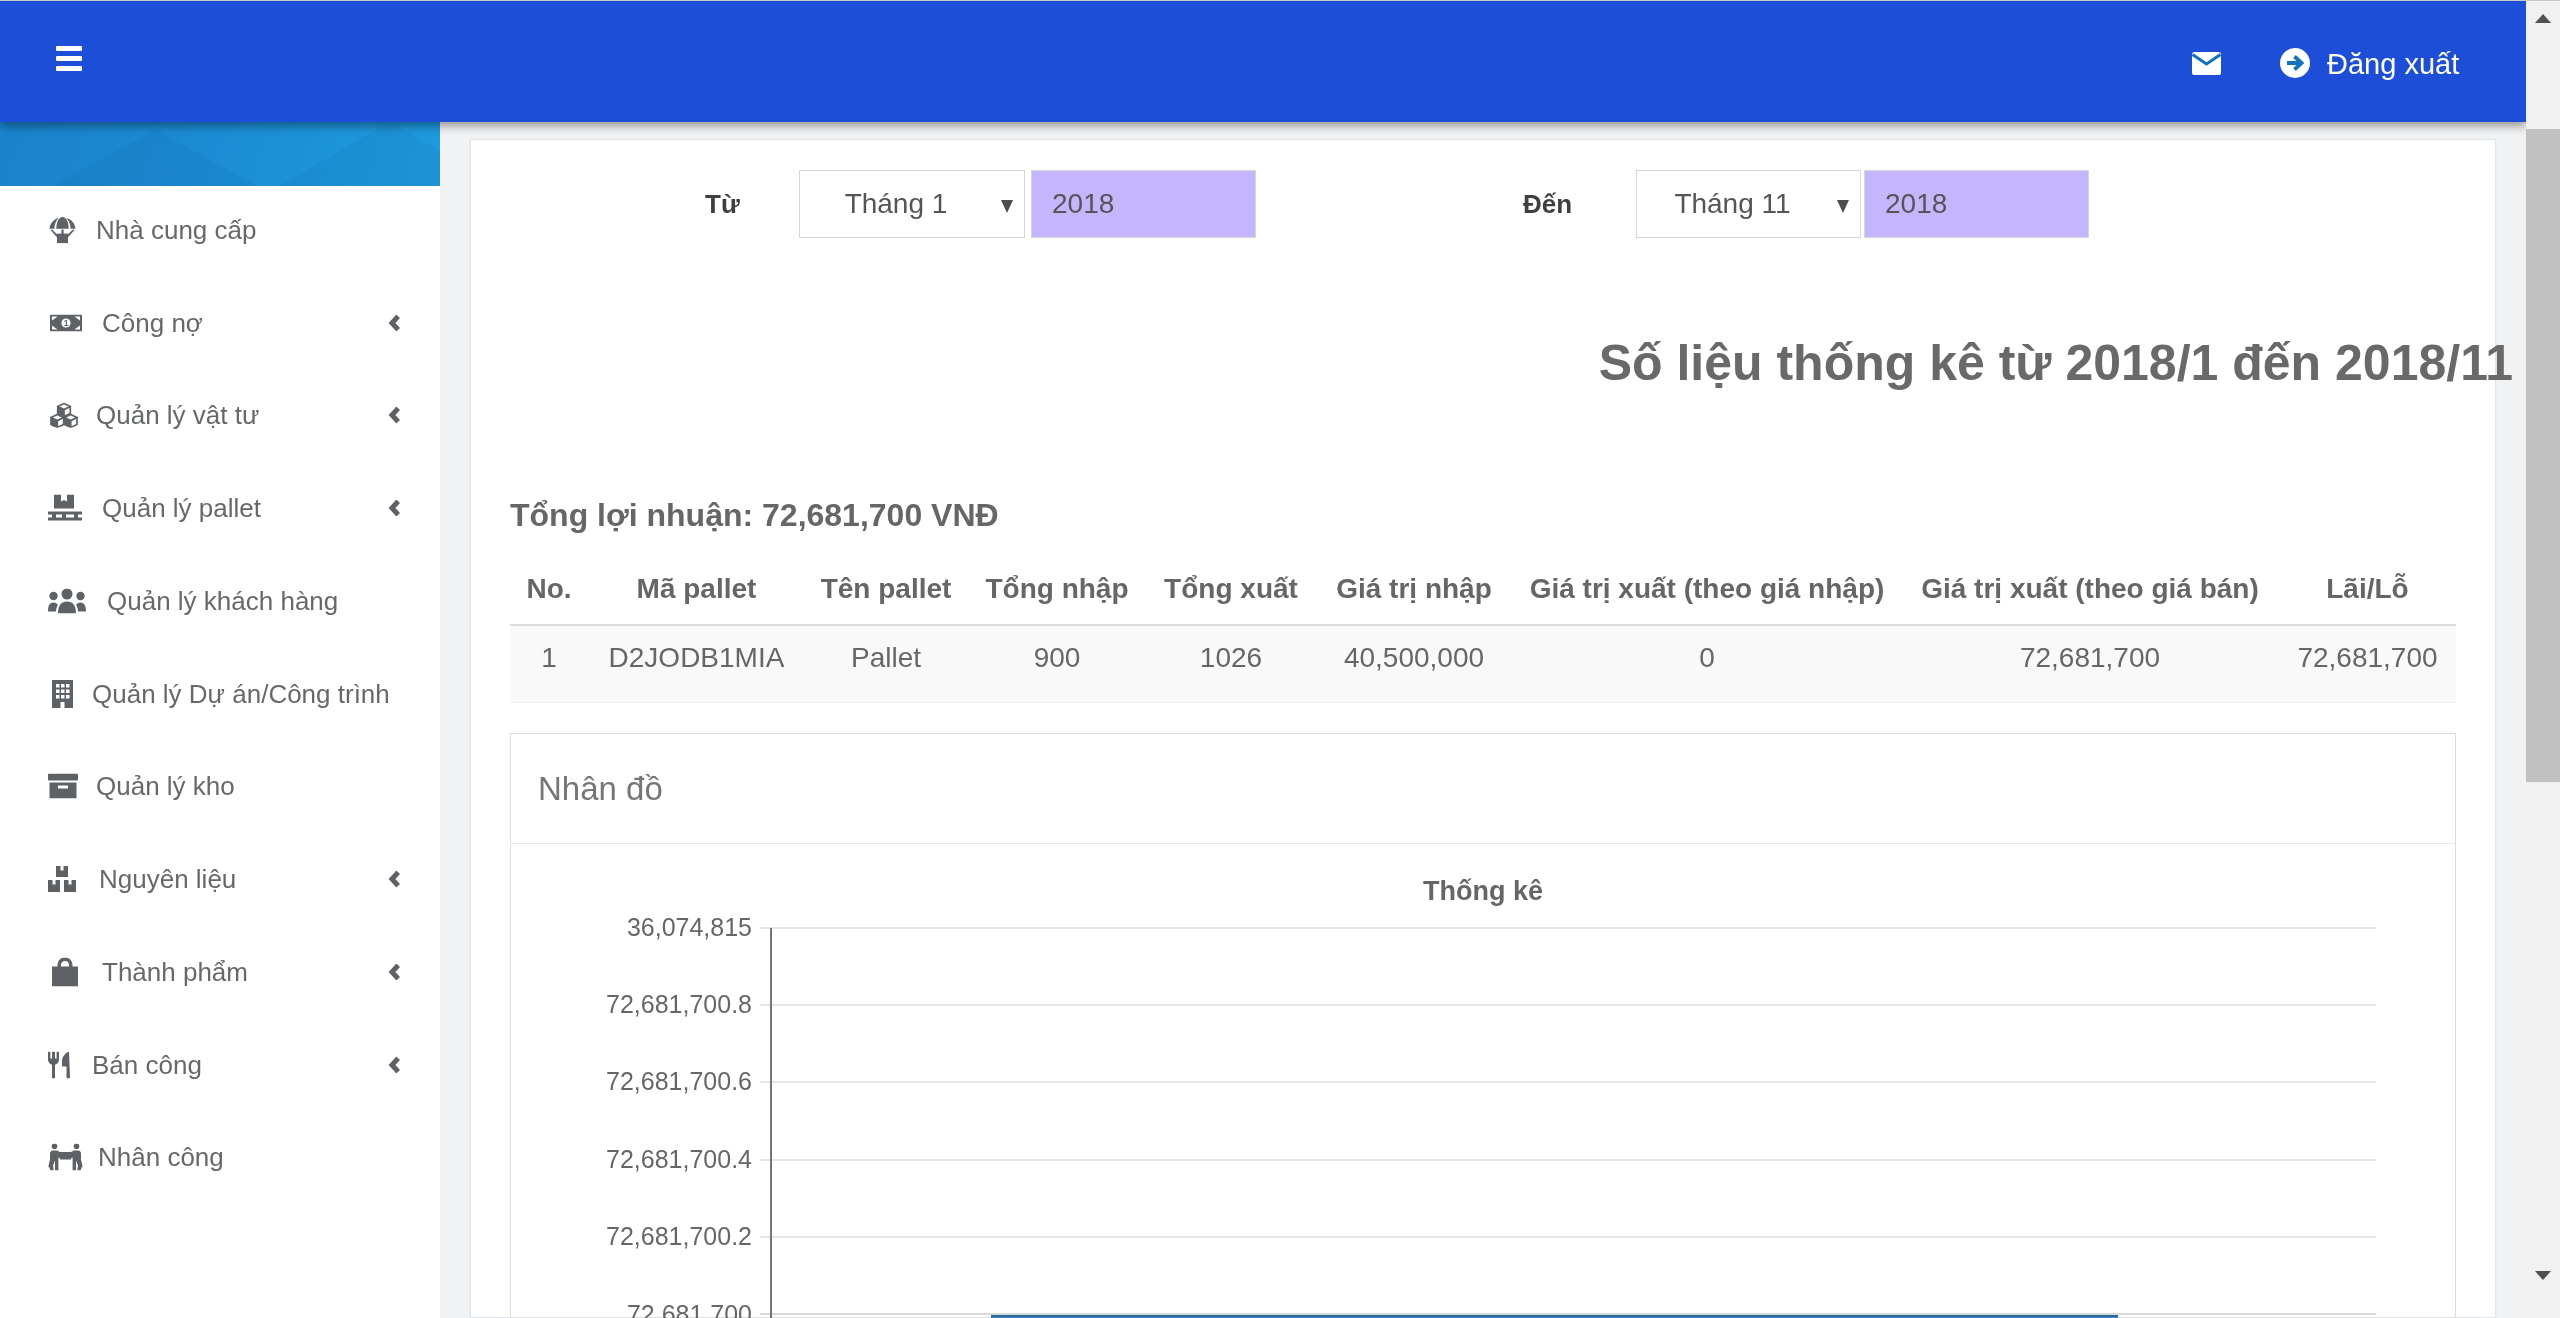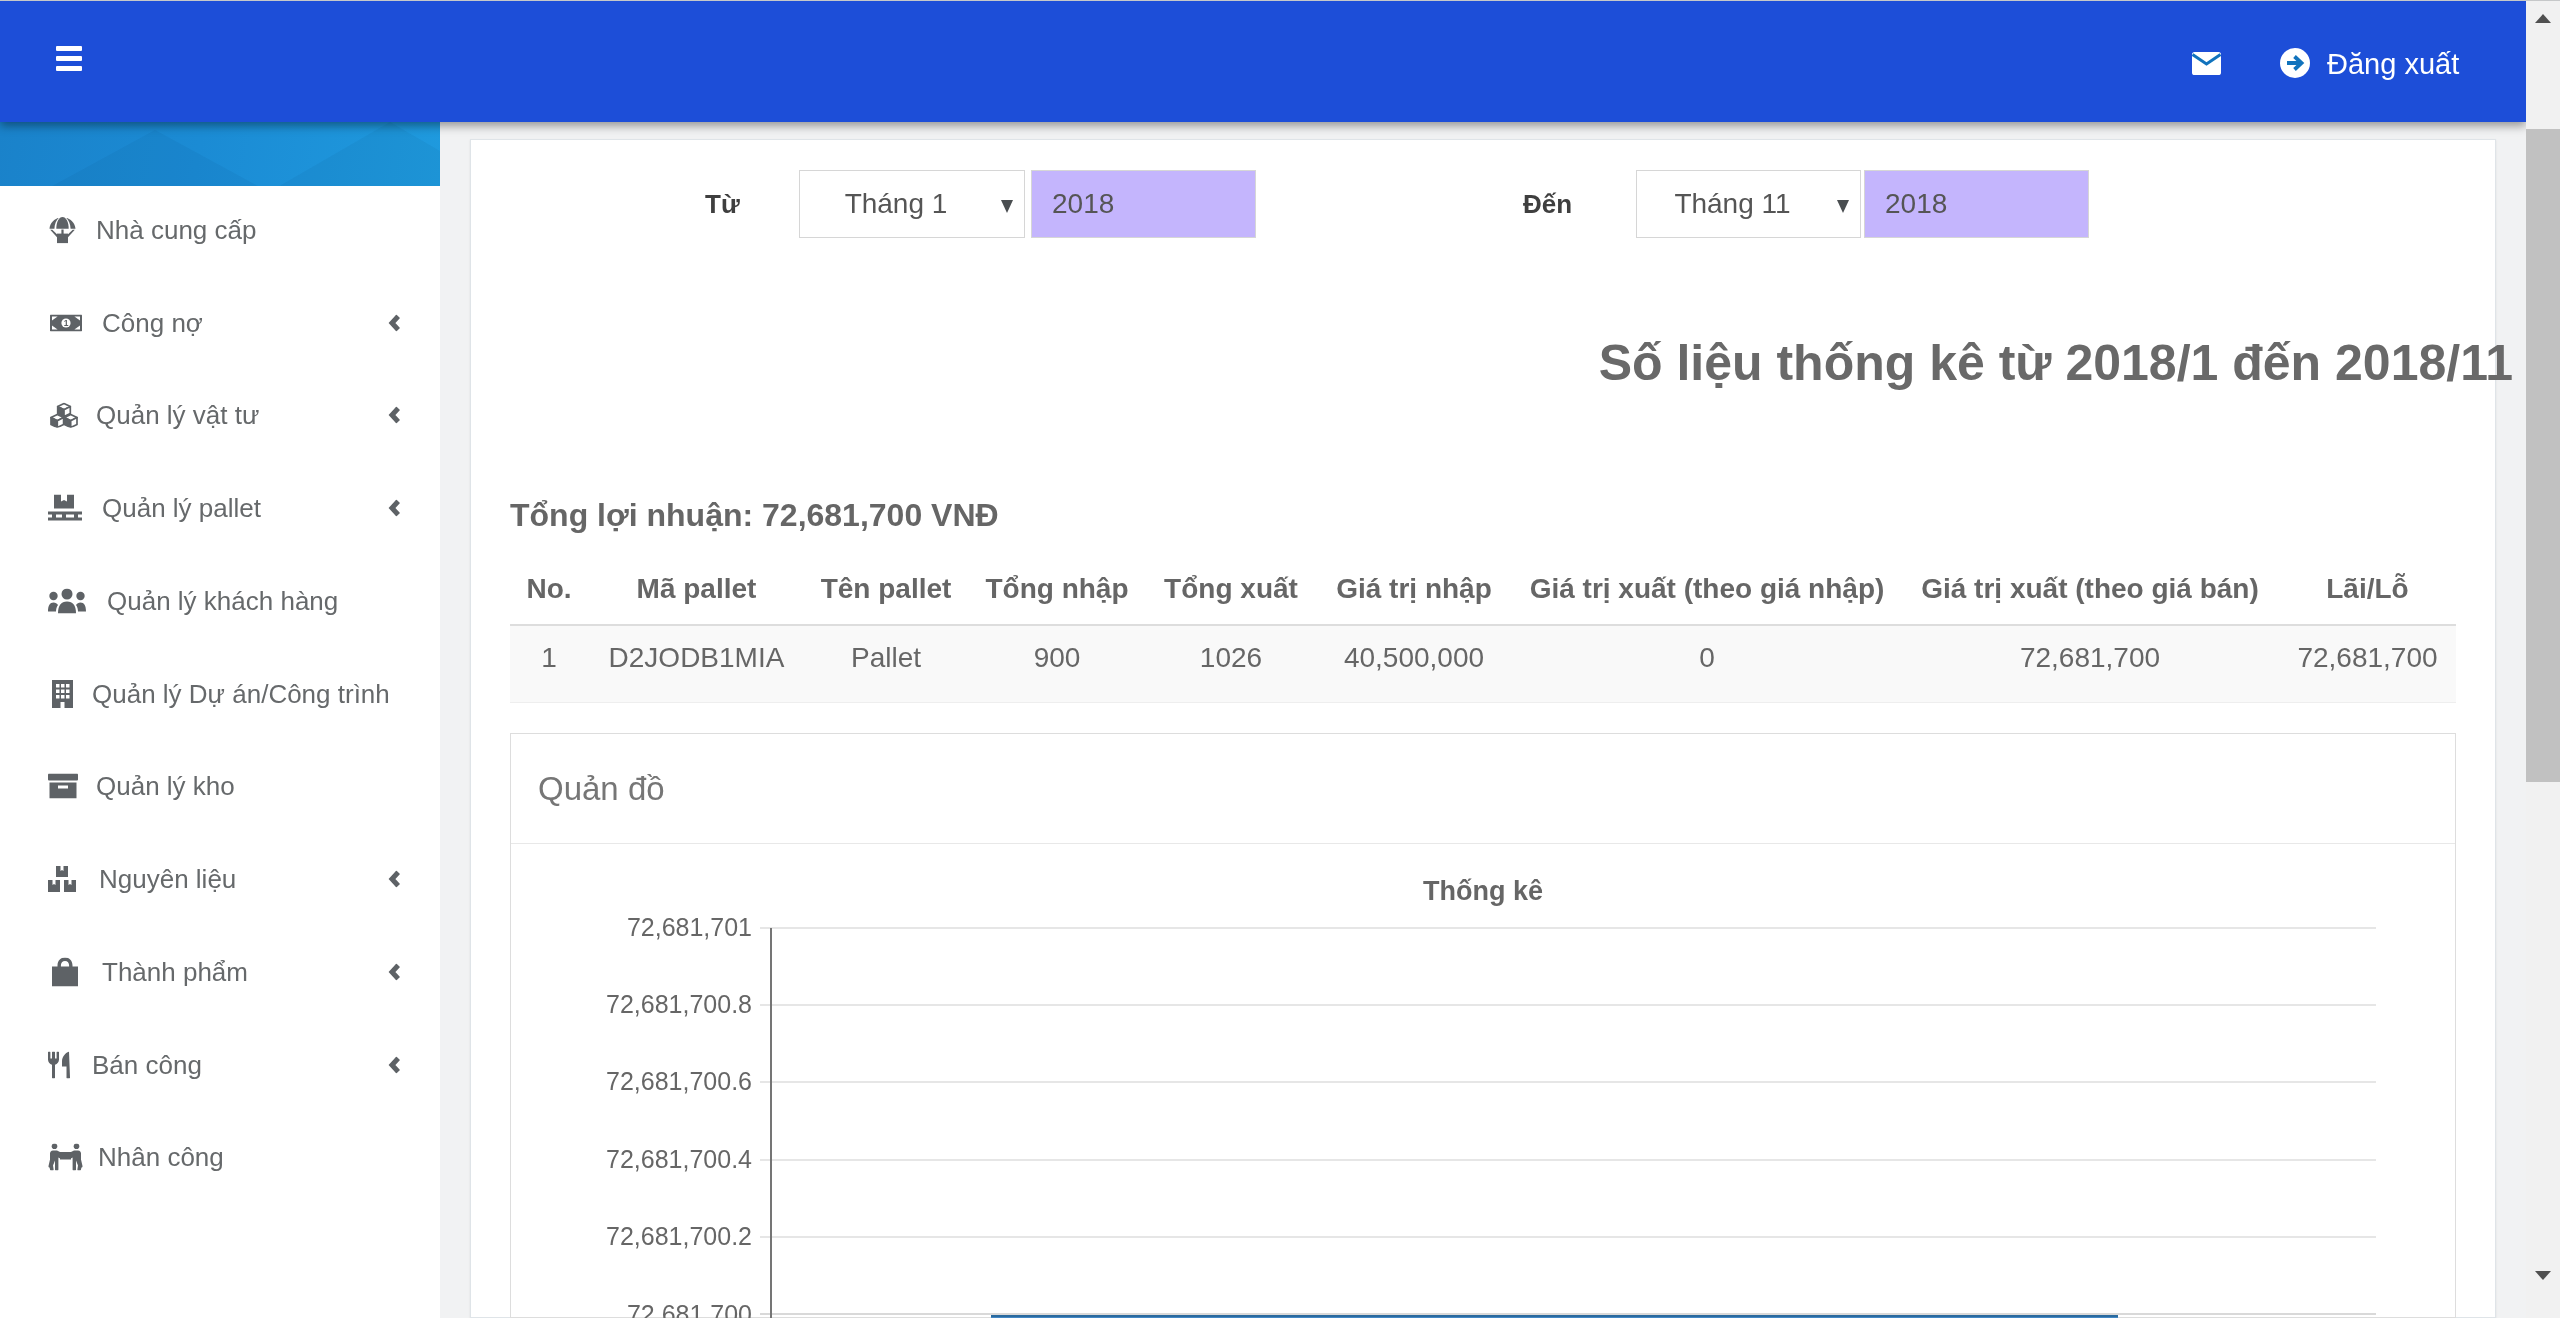--- a/index.html
+++ b/index.html
@@ -268,26 +268,26 @@
     <div class="cell" style="left:637px;width:168px">1026</div>
     <div class="cell" style="left:805px;width:198px">40,500,000</div>
     <div class="cell" style="left:1003px;width:388px">0</div>
     <div class="cell" style="left:1391px;width:378px">72,681,700</div>
     <div class="cell" style="left:1769px;width:177px">72,681,700</div>
   </div>
 </div>
 
 <div id="cpanel">
   <div id="cphead">
-      <div id="cptitle">Quản đồ</div>
+      <div id="cptitle">Nhân đồ</div>
     </div>
 </div>
 <div id="ctitle">Thống kê</div>
 
-<div class="ylab" style="left:552px;top:913px">72,681,701</div>
+<div class="ylab" style="left:552px;top:913px">36,074,815</div>
 <div class="ylab" style="left:552px;top:990px">72,681,700.8</div>
 <div class="ylab" style="left:552px;top:1067px">72,681,700.6</div>
 <div class="ylab" style="left:552px;top:1145px">72,681,700.4</div>
 <div class="ylab" style="left:552px;top:1222px">72,681,700.2</div>
 <div class="ylab" style="left:552px;top:1300px">72,681,700</div>
 
 <div class="grid" style="left:760px;top:927px;width:1616px"></div>
 <div class="grid" style="left:760px;top:1004px;width:1616px"></div>
 <div class="grid" style="left:760px;top:1081px;width:1616px"></div>
 <div class="grid" style="left:760px;top:1159px;width:1616px"></div>

